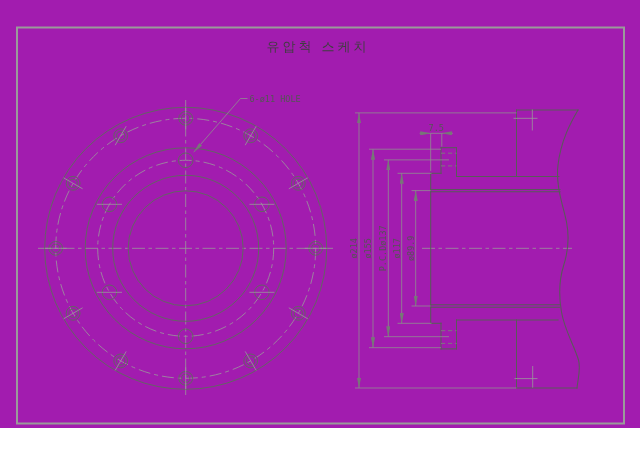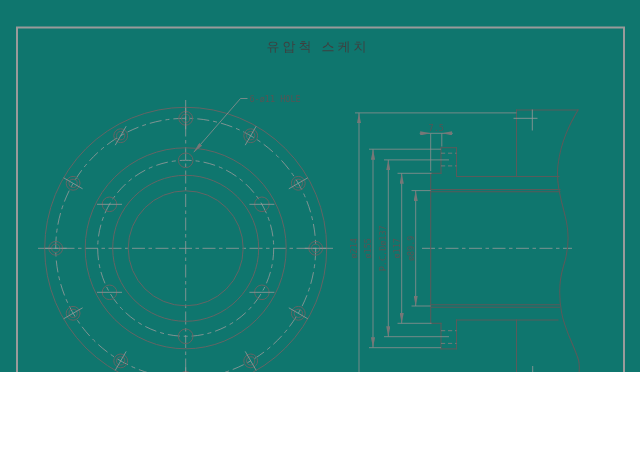--- a/index.html
+++ b/index.html
@@ -1,16 +1,16 @@
 <!DOCTYPE html>
 <html><head>
 <meta charset="utf-8">
 <style>
   html,body{margin:0;padding:0;background:#fff;}
-  .page{position:relative;width:640px;height:372px;background:#0f766e;overflow:hidden;}
+  .page{position:relative;width:640px;height:428px;background:#a21caf;overflow:hidden;}
   svg{position:absolute;left:0;top:0;}
   .ol{stroke:#5a5a5a;stroke-width:1.05;fill:none;stroke-linecap:square;}
   .olc{stroke:#646464;stroke-width:1.0;fill:none;}
   .thin{stroke:#9a9a9a;stroke-width:0.8;fill:none;}
   .dim{stroke:#8f8f8f;stroke-width:0.8;fill:none;}
   .cl{stroke:#9b9b9b;stroke-width:0.8;fill:none;stroke-dasharray:13 3.5 3.5 3.5;}
   .clc{stroke:#9b9b9b;stroke-width:0.8;fill:none;stroke-dasharray:12 4 4 4;}
   .hid{stroke:#7d7d7d;stroke-width:0.9;fill:none;stroke-dasharray:4.2 2.8;}
   .brd{stroke:#9a9a9a;stroke-width:2;fill:none;}
   text{fill:#555555;font-family:"DejaVu Sans Mono","Liberation Mono",monospace;font-size:8.5px;}

